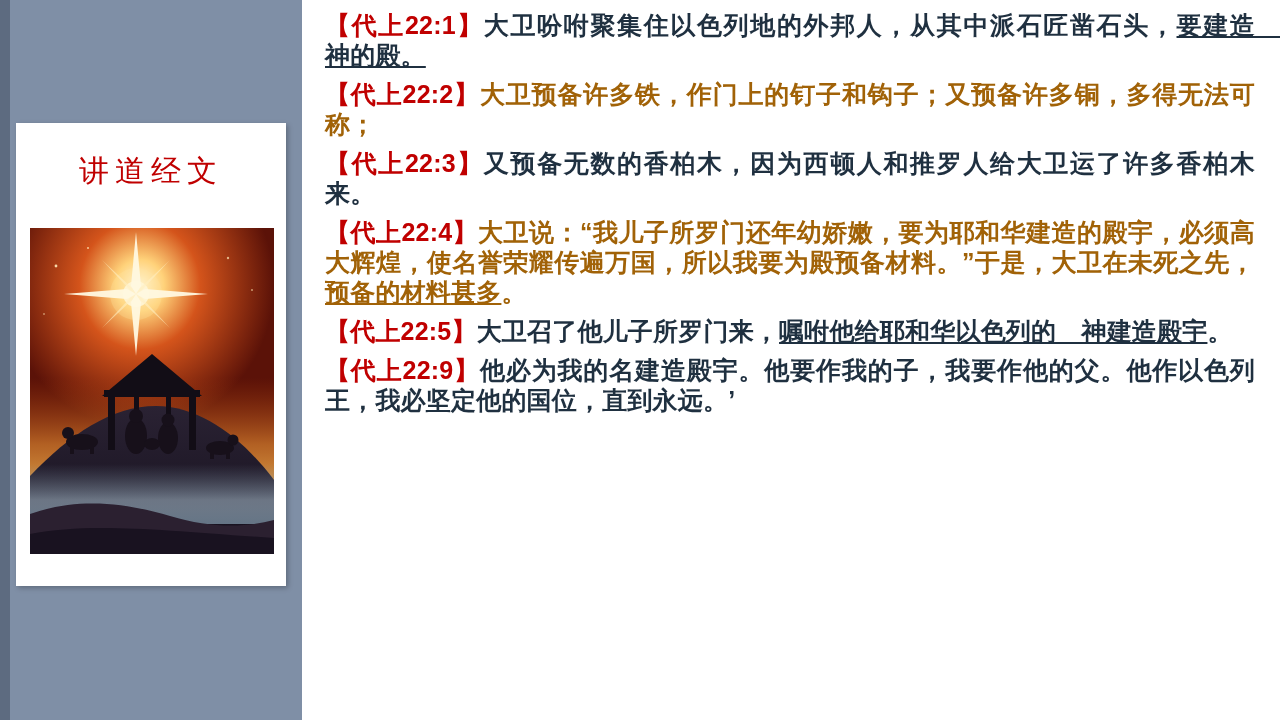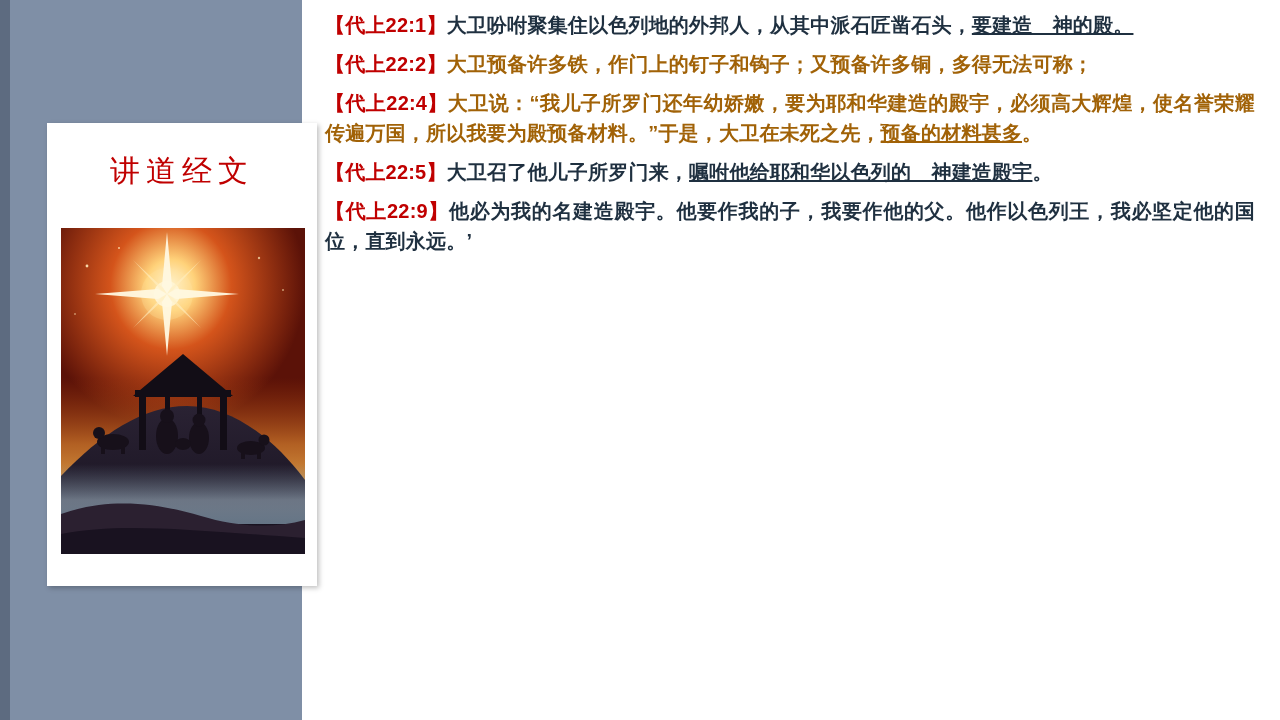--- a/index.html
+++ b/index.html
@@ -38,21 +38,20 @@
   }
   
   .card {
     position: absolute;
     left: 16px;
     top: 123px;
     width: 270px;
     height: 463px;
     background: #ffffff;
     box-shadow: 2px 2px 5px rgba(0,0,0,0.25);
-    margin-left: 31px;
   }
   .card-title {
     position: absolute;
     left: 0;
     top: 28px;
     width: 270px;
     text-align: center;
     color: #c00000;
     font-size: 30px;
     letter-spacing: 6px;
@@ -73,21 +72,21 @@
 
   
   .content {
     position: absolute;
     left: 325px;
     top: 10px;
     width: 930px;
     height: 700px;
   }
   .verse {
-    font-size: 20px;
+    font-size: 25px;
     line-height: 30px;
     margin-bottom: 9px;
     font-family: "Liberation Sans", sans-serif;
     text-align: justify;
     letter-spacing: 0.2px;
   }
   .ref {
     color: #c00000;
     font-weight: bold;
   }
@@ -192,18 +191,19 @@
         <rect x="0" y="236" width="244" height="60" fill="url(#fog)"></rect>
         <path d="M0,286 C50,268 100,276 140,288 C180,300 214,300 244,292 L244,326 L0,326 Z" fill="#2b2030"></path>
         <path d="M0,306 C60,294 130,302 244,310 L244,326 L0,326 Z" fill="#191220"></path>
       </svg>
     </div>
   </div>
 
   <div class="content">
       <div class="verse"><span class="ref">【代上22:1】</span><span class="t-dark">大卫吩咐聚集住以色列地的外邦人，从其中派石匠凿石头，</span><span class="t-dark u">要建造　神的殿。</span></div>
       <div class="verse"><span class="ref">【代上22:2】</span><span class="t-red">大卫预备许多铁，作门上的钉子和钩子；又预备许多铜，多得无法可称；</span></div>
+      <div class="verse"><span class="ref">【代上22:3】</span><span class="t-dark">又预备无数的香柏木，因为西顿人和推罗人给大卫运了许多香柏木来。</span></div>
       <div class="verse"><span class="ref">【代上22:4】</span><span class="t-red">大卫说：“我儿子所罗门还年幼娇嫩，要为耶和华建造的殿宇，必须高大辉煌，使名誉荣耀传遍万国，所以我要为殿预备材料。”于是，大卫在未死之先，</span><span class="t-red u">预备的材料甚多</span><span class="t-red">。</span></div>
       <div class="verse"><span class="ref">【代上22:5】</span><span class="t-dark">大卫召了他儿子所罗门来，</span><span class="t-dark u">嘱咐他给耶和华以色列的　神建造殿宇</span><span class="t-dark">。</span></div>
       <div class="verse"><span class="ref">【代上22:9】</span><span class="t-dark">他必为我的名建造殿宇。他要作我的子，我要作他的父。他作以色列王，我必坚定他的国位，直到永远。’</span></div>
     </div>
 
 </div>
 
 </body></html>

